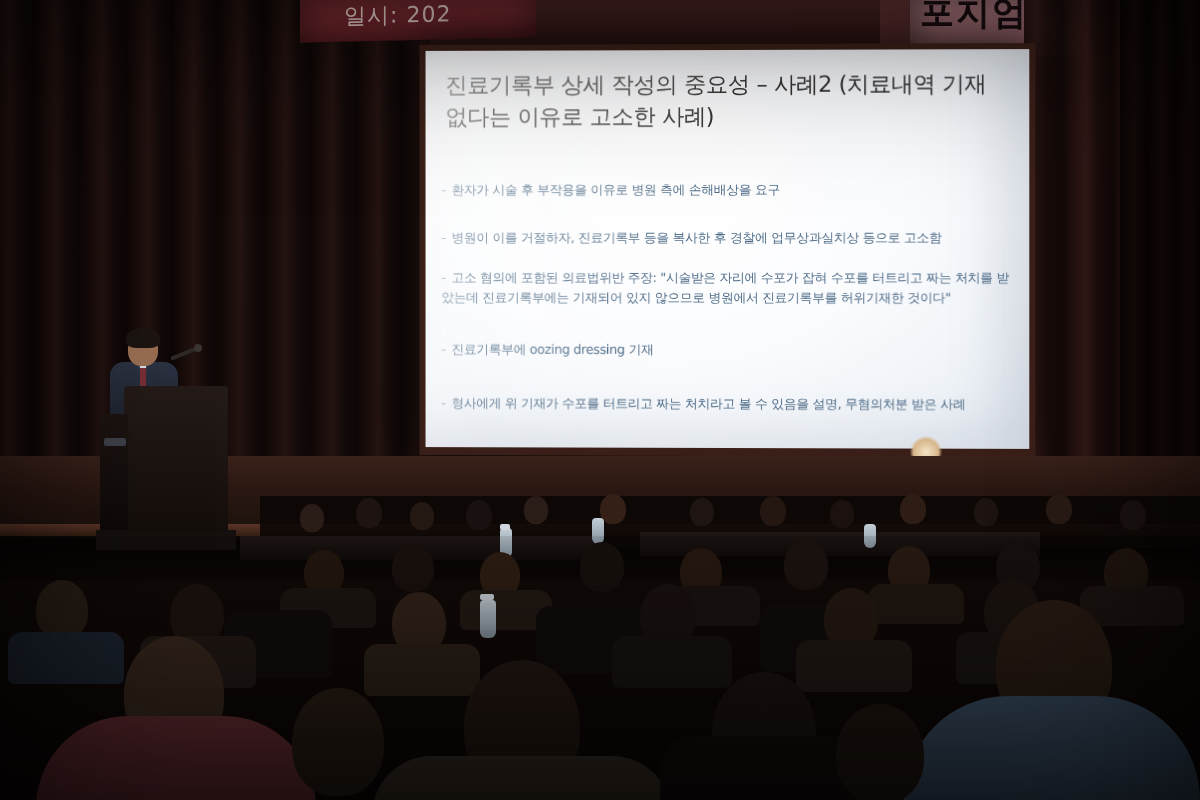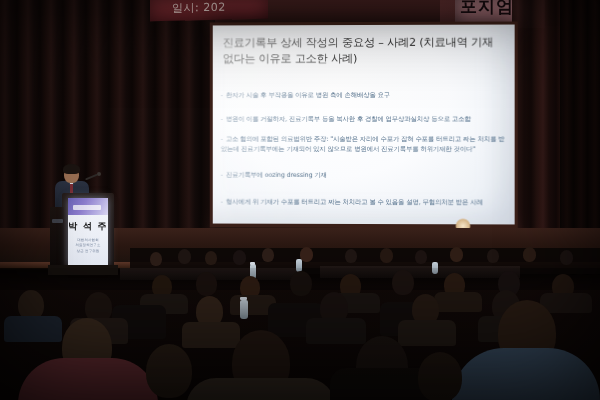--- a/index.html
+++ b/index.html
@@ -209,29 +209,20 @@
     <div class="sp-tie"></div>
     <div class="sp-head"></div>
     <div class="sp-hair"></div>
     <div class="mic"></div>
     <div class="mic-head"></div>
   </div>
 
   <div class="podium">
     <div class="podium-side"></div>
     <div class="podium-logo"></div>
-    <div class="podium-screen">
-      <div class="ps-top">
-        <div class="ps-top-bar"></div>
-      </div>
-      <div class="ps-name">박 석 주</div>
-      <div class="ps-sub" style="white-space:pre-line;">대한의사협회
-의료정책연구소
-상근 연구위원</div>
-    </div>
     <div class="podium-base"></div>
   </div>
 
   <div class="aud-dark" style="left:130px;top:248px;width:470px;height:26px;opacity:.9;"></div>
 
   <div class="aud" style="left:150px;top:252px;width:12px;height:14px;background:#2a1c16;"></div>
   <div class="aud" style="left:178px;top:249px;width:13px;height:15px;background:#1d1411;"></div>
   <div class="aud" style="left:205px;top:251px;width:12px;height:14px;background:#241812;"></div>
   <div class="aud" style="left:233px;top:250px;width:13px;height:15px;background:#191110;"></div>
   <div class="aud" style="left:262px;top:248px;width:12px;height:14px;background:#2b1d17;"></div>

